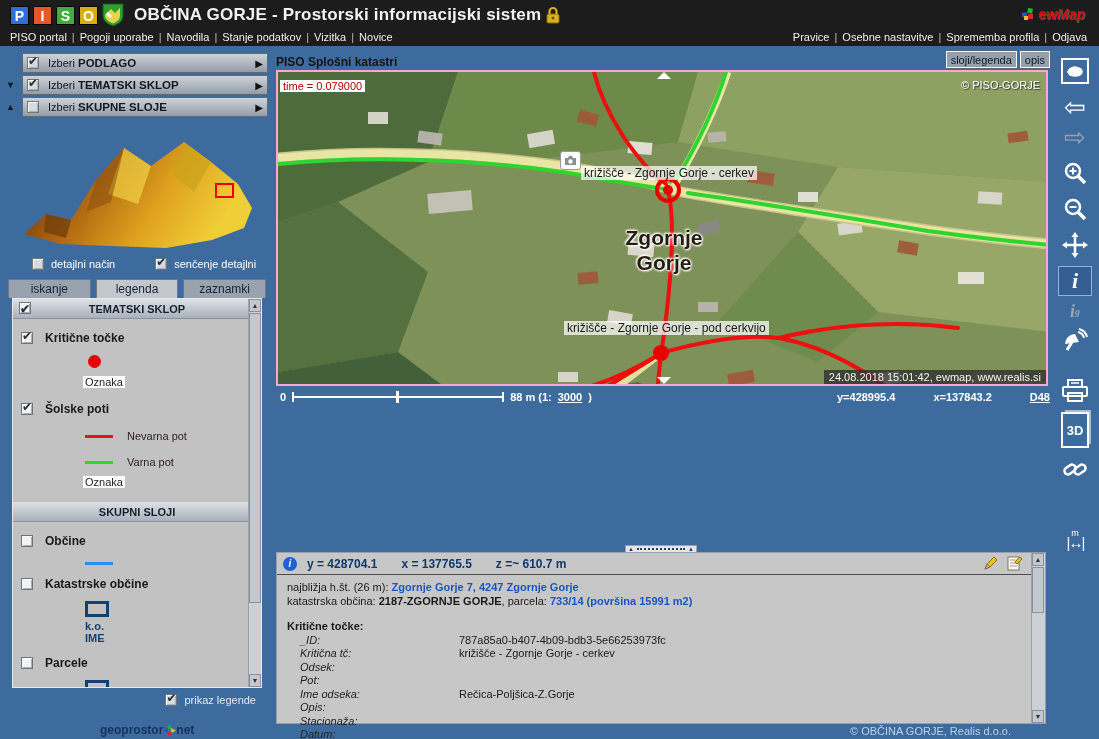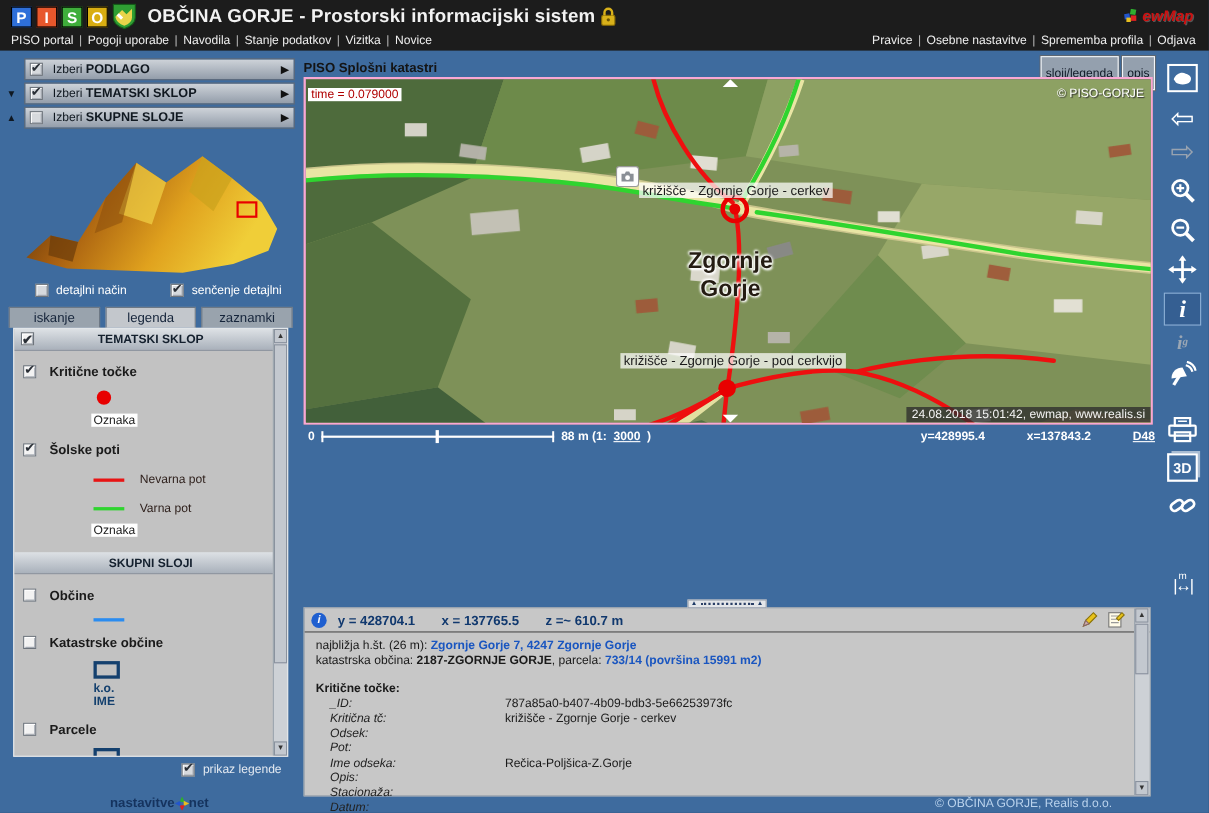--- a/index.html
+++ b/index.html
@@ -62,21 +62,21 @@
   .scr-thumb { position:absolute; left:0; width:12px; background:#c3c8cf; border:1px solid #8a929e; cursor:pointer; }
   .prikaz-row { display:flex; justify-content:flex-end; align-items:center; gap:7px; margin:6px 12px 0 0;
                 font-size:11px; color:#e3e9f1; }
 
   
   .map-panel { position:absolute; left:276px; top:52px; width:776px; z-index:10; }
   .map-titlebar { position:relative; height:16px; }
   .map-title { font-size:12px; font-weight:bold; color:#141414; }
   .tb-buttons { position:absolute; right:2px; top:-1px; display:flex; gap:3px; }
   .tb-btn { font-size:11px; color:#101826; background:#94a0ae; border:1px solid #f2f5f8;
-            box-shadow:0 0 0 1px #5c6672; padding:0 4px; height:31px; line-height:14px; cursor:pointer; }
+            box-shadow:0 0 0 1px #5c6672; padding:0 4px; height:17px; line-height:14px; cursor:pointer; }
   .map-viewport { position:relative; margin-top:2px; width:772px; height:316px; border:2px solid #f9a8d4;
                   background:#737373; overflow:hidden; }
   .ovl { position:absolute; z-index:5; }
   .time-ovl { left:2px; top:8px; background:#fff; color:#b00000; font-size:11px; padding:0 3px; }
   .copy-ovl { right:6px; top:7px; color:#fff; font-size:11px; text-shadow:1px 1px 1px #333; }
   .map-label { background:rgba(255,255,255,0.72); color:#1a1a1a; font-size:12px; padding:0 3px; white-space:nowrap; }
   .lbl-cerkev { left:303px; top:94px; }
   .lbl-pod { left:286px; top:249px; }
   .place-name { left:328px; top:153px; width:116px; text-align:center; font-size:21px; font-weight:bold;
                 color:#241c12; line-height:25px;
@@ -117,21 +117,21 @@
   .toolbar { position:absolute; right:2px; top:56px; width:44px; display:flex; flex-direction:column;
              align-items:center; z-index:20; }
   .tool { width:34px; height:30px; display:flex; align-items:center; justify-content:center;
           cursor:pointer; color:#fff; flex:none; }
   .tool.arrow-glyph { font-size:26px; line-height:26px; }
   .tool.disabled { color:#98a3b0; cursor:default; }
   .tool-i { border:1px solid #8fb3d9; background:#355f92; font-family:"Liberation Serif", serif;
             font-style:italic; font-weight:bold; font-size:22px; }
   .tool-ig { font-family:"Liberation Serif", serif; font-style:italic; font-weight:bold; font-size:18px; color:#9aa6b4; }
   .tool-ig sub { font-size:10px; }
-  .tool-3d { border:2px solid #fff; width:28px; height:26px; font-size:13px; font-weight:bold;
+  .tool-3d { border:2px solid #fff; width:28px; height:36px; font-size:13px; font-weight:bold;
              box-shadow:3px -3px 0 -1px rgba(255,255,255,0.55); }
   .gap18 { height:20px; flex:none; } .gap8 { height:6px; flex:none; }
   .tool-measure { flex-direction:column; font-size:9px; line-height:8px; }
   .measure-glyph { font-size:15px; line-height:12px; letter-spacing:-2px; }
 
   
   .footer { position:absolute; left:0; bottom:0; width:100%; height:17px; z-index:15; }
   .geo-logo { position:absolute; left:100px; bottom:2px; display:flex; align-items:center;
               font-size:12px; font-weight:bold; color:#15335e; }
   .footer-copy { position:absolute; right:88px; bottom:2px; font-size:11px; color:#b9d2ec; }
@@ -570,21 +570,21 @@
     <span class="gap18"></span>
     <span class="gap18"></span>
     <span class="tool tool-measure">
       <span>m</span>
       <span class="measure-glyph">|↔|</span>
     </span>
   </nav>
 
   <footer class="footer">
     <span class="geo-logo">
-      <span>nastavitve</span>
+      <span>geoprostor</span>
       <svg width="13" height="13" viewBox="0 0 13 13">
         <polygon points="6.5,0 9,5 4,5" fill="#2fae2f"></polygon>
         <polygon points="13,6.5 8,9 8,4" fill="#e8c020"></polygon>
         <polygon points="6.5,13 4,8 9,8" fill="#dd2222"></polygon>
         <polygon points="0,6.5 5,4 5,9" fill="#2255cc"></polygon>
       </svg>
       <span>net</span>
     </span>
     <span class="footer-copy">© OBČINA GORJE, Realis d.o.o.</span>
   </footer>

